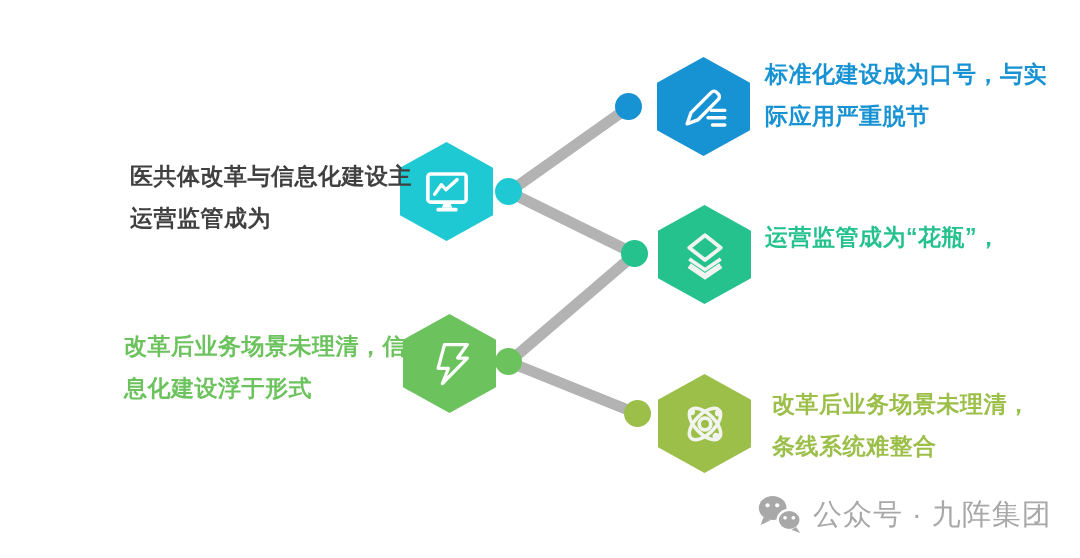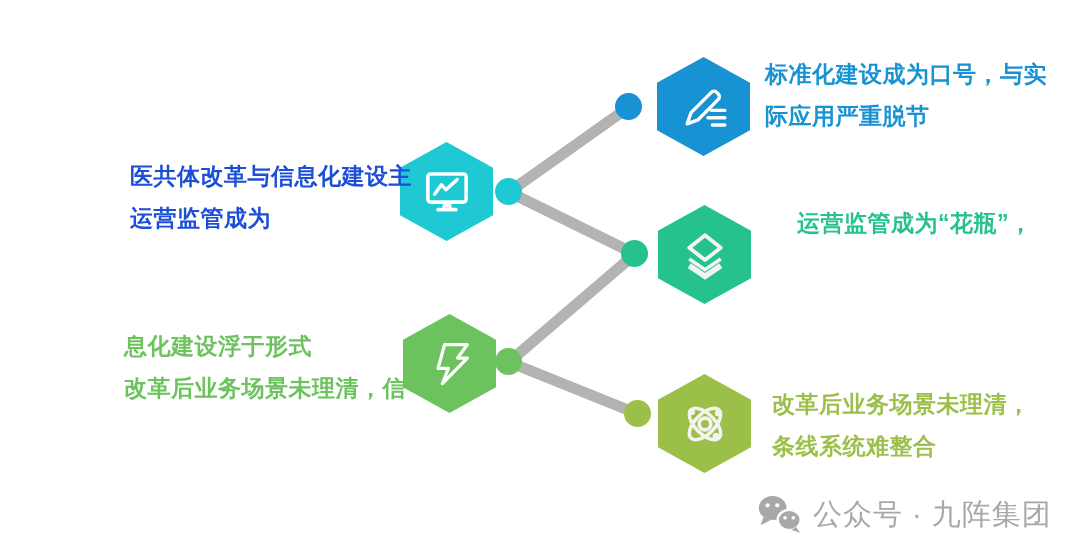--- a/index.html
+++ b/index.html
@@ -55,21 +55,21 @@
     font-size: 23px;
     font-weight: bold;
     line-height: 42px;
     letter-spacing: 0.5px;
     z-index: 2;
     white-space: nowrap;
   }
   .label-1 { left: 130px; top: 155px; }
   .label-2 { left: 124px; top: 325px; }
   .label-3 { left: 765px; top:  53px; }
-  .label-4 { left: 765px; top: 202px; margin-left: 32px; }
+  .label-4 { left: 765px; top: 216px; }
   .label-5 { left: 772px; top: 383px; }
   .watermark {
     position: absolute;
     left: 757px; top: 494px;
     display: flex;
     align-items: center;
     gap: 10px;
     z-index: 2;
   }
   .watermark .wm-text {
@@ -97,33 +97,33 @@
   <div class="dot dot-5" style="background-color: rgb(156, 191, 74);"></div>
 
   <div class="hex hex-1" style="background-color: rgb(30, 201, 212);">
     <svg width="54" height="54" viewBox="0 0 48 48">
       <rect x="7" y="8" width="34" height="25" rx="2.5" fill="none" stroke="#ffffff" stroke-width="3.2"></rect>
       <polyline points="13,26 19,17.5 23,22 33,13" fill="none" stroke="#ffffff" stroke-width="3" stroke-linecap="round" stroke-linejoin="round"></polyline>
       <path d="M21 33 L19.5 38 L28.5 38 L27 33 Z" fill="#ffffff"></path>
       <rect x="14.5" y="38" width="19" height="3.4" rx="1.7" fill="#ffffff"></rect>
     </svg>
   </div>
-  <div class="label label-1" style="color: #1d4ed8;">
+  <div class="label label-1" style="color: #404040;">
     <div>医共体改革与信息化建设主</div>
     <div>运营监管成为</div>
   </div>
 
   <div class="hex hex-2" style="background-color: rgb(108, 195, 94);">
     <svg width="52" height="52" viewBox="0 0 48 48">
       <path d="M19 6 L40 6 L31 18.5 L40 18.5 L17 42 L22.5 28 L13 28 Z" fill="none" stroke="#ffffff" stroke-width="3" stroke-linejoin="round"></path>
     </svg>
   </div>
   <div class="label label-2" style="color: rgb(108, 195, 94);">
+    <div>改革后业务场景未理清，信</div>
     <div>息化建设浮于形式</div>
-    <div>改革后业务场景未理清，信</div>
   </div>
 
   <div class="hex hex-3" style="background-color: rgb(23, 146, 210);">
     <svg width="54" height="54" viewBox="0 0 48 48">
       <path d="M9 39 L12.5 29 L30.5 11 a3.4 3.4 0 0 1 4.8 0 l1.4 1.4 a3.4 3.4 0 0 1 0 4.8 L18.5 35.5 Z" fill="none" stroke="#ffffff" stroke-width="3" stroke-linejoin="round"></path>
       <rect x="29" y="25.5" width="15" height="3" rx="1.5" fill="#ffffff"></rect>
       <rect x="26" y="32" width="18" height="3" rx="1.5" fill="#ffffff"></rect>
       <rect x="30" y="38.5" width="14" height="3" rx="1.5" fill="#ffffff"></rect>
     </svg>
   </div>

